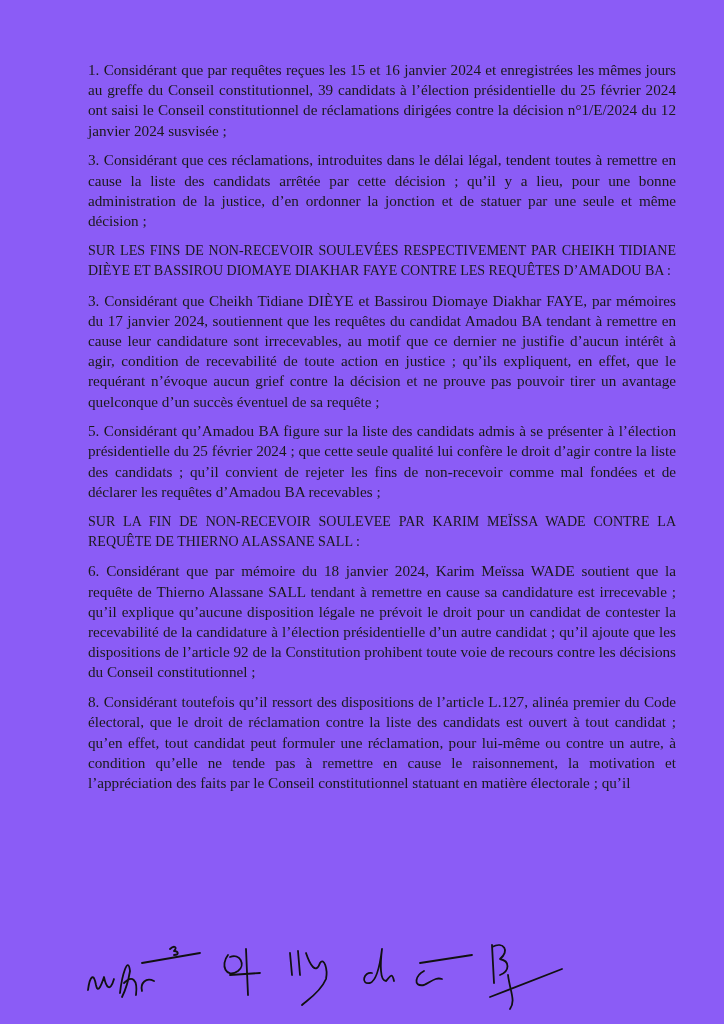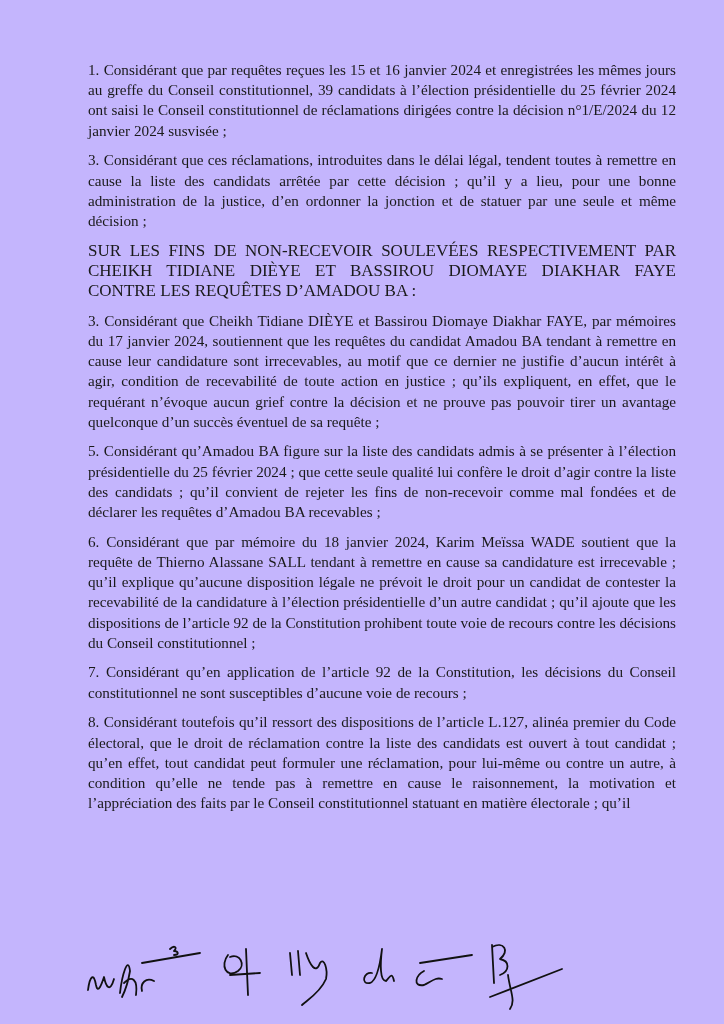--- a/index.html
+++ b/index.html
@@ -1,44 +1,44 @@
 <!DOCTYPE html>
 <html><head>
 <meta charset="utf-8">
 <style>
   html, body { margin: 0; padding: 0; background: #ffffff; }
   body { width: 724px; height: 1024px; overflow: hidden; position: relative; }
   .page {
     position: absolute; left: 0; top: 0; width: 724px; height: 1024px;
-    background: #c4b5fd;
+    background: #8b5cf6;
   }
   .content {
     position: absolute; left: 88px; top: 60px; width: 588px;
     font-family: "Liberation Serif", serif;
     font-size: 15.2px; line-height: 20.2px; color: #1a1a1a;
   }
   .para { text-align: justify; margin: 0 0 9.5px 0; }
-  .heading { text-align: justify; margin: 0 0 9.5px 0; font-size: 17px; }
+  .heading { text-align: justify; margin: 0 0 9.5px 0; font-size: 14px; }
   .signatures {
     position: absolute; left: 80px; top: 935px; width: 560px; height: 80px;
   }
   .signatures svg { width: 100%; height: 100%; }
 </style>
 </head>
 <body>
 
 <div class="page">
   <div class="content">
     <p class="para">1. Considérant que par requêtes reçues les 15 et 16 janvier 2024 et enregistrées les mêmes jours au greffe du Conseil constitutionnel, 39 candidats à l’élection présidentielle du 25 février 2024 ont saisi le Conseil constitutionnel de réclamations dirigées contre la décision n°1/E/2024 du 12 janvier 2024 susvisée ;</p>
     <p class="para">3. Considérant que ces réclamations, introduites dans le délai légal, tendent toutes à remettre en cause la liste des candidats arrêtée par cette décision ; qu’il y a lieu, pour une bonne administration de la justice, d’en ordonner la jonction et de statuer par une seule et même décision ;</p>
     <p class="heading">SUR LES FINS DE NON-RECEVOIR SOULEVÉES RESPECTIVEMENT PAR CHEIKH TIDIANE DIÈYE ET BASSIROU DIOMAYE DIAKHAR FAYE CONTRE LES REQUÊTES D’AMADOU BA :</p>
     <p class="para">3. Considérant que Cheikh Tidiane DIÈYE et Bassirou Diomaye Diakhar FAYE, par mémoires du 17 janvier 2024, soutiennent que les requêtes du candidat Amadou BA tendant à remettre en cause leur candidature sont irrecevables, au motif que ce dernier ne justifie d’aucun intérêt à agir, condition de recevabilité de toute action en justice ; qu’ils expliquent, en effet, que le requérant n’évoque aucun grief contre la décision et ne prouve pas pouvoir tirer un avantage quelconque d’un succès éventuel de sa requête ;</p>
     <p class="para">5. Considérant qu’Amadou BA figure sur la liste des candidats admis à se présenter à l’élection présidentielle du 25 février 2024 ; que cette seule qualité lui confère le droit d’agir contre la liste des candidats ; qu’il convient de rejeter les fins de non-recevoir comme mal fondées et de déclarer les requêtes d’Amadou BA recevables ;</p>
+    <p class="heading">SUR LA FIN DE NON-RECEVOIR SOULEVEE PAR KARIM MEÏSSA WADE CONTRE LA REQUÊTE DE THIERNO ALASSANE SALL :</p>
     <p class="para">6. Considérant que par mémoire du 18 janvier 2024, Karim Meïssa WADE soutient que la requête de Thierno Alassane SALL tendant à remettre en cause sa candidature est irrecevable ; qu’il explique qu’aucune disposition légale ne prévoit le droit pour un candidat de contester la recevabilité de la candidature à l’élection présidentielle d’un autre candidat ; qu’il ajoute que les dispositions de l’article 92 de la Constitution prohibent toute voie de recours contre les décisions du Conseil constitutionnel ;</p>
-    <p class="para">7. Considérant qu’en application de l’article 92 de la Constitution, les décisions du Conseil constitutionnel ne sont susceptibles d’aucune voie de recours ;</p>
     <p class="para">8. Considérant toutefois qu’il ressort des dispositions de l’article L.127, alinéa premier du Code électoral, que le droit de réclamation contre la liste des candidats est ouvert à tout candidat ; qu’en effet, tout candidat peut formuler une réclamation, pour lui-même ou contre un autre, à condition qu’elle ne tende pas à remettre en cause le raisonnement, la motivation et l’appréciation des faits par le Conseil constitutionnel statuant en matière électorale ; qu’il</p>
   </div>
 
   <div class="signatures">
     <svg viewBox="0 0 560 80" fill="none" stroke="#111" stroke-width="1.8" stroke-linecap="round" stroke-linejoin="round">
       <g>
         <path d="M8 55 C10 40, 14 38, 16 50 C18 60, 22 48, 24 42 C26 52, 30 58, 34 44"></path>
         <path d="M40 58 C42 40, 48 20, 50 36 C48 48, 44 58, 42 62 M44 48 C52 40, 58 44, 56 60"></path>
         <path d="M62 56 C60 48, 66 42, 74 46"></path>
         <path d="M62 28 L120 18"></path>

